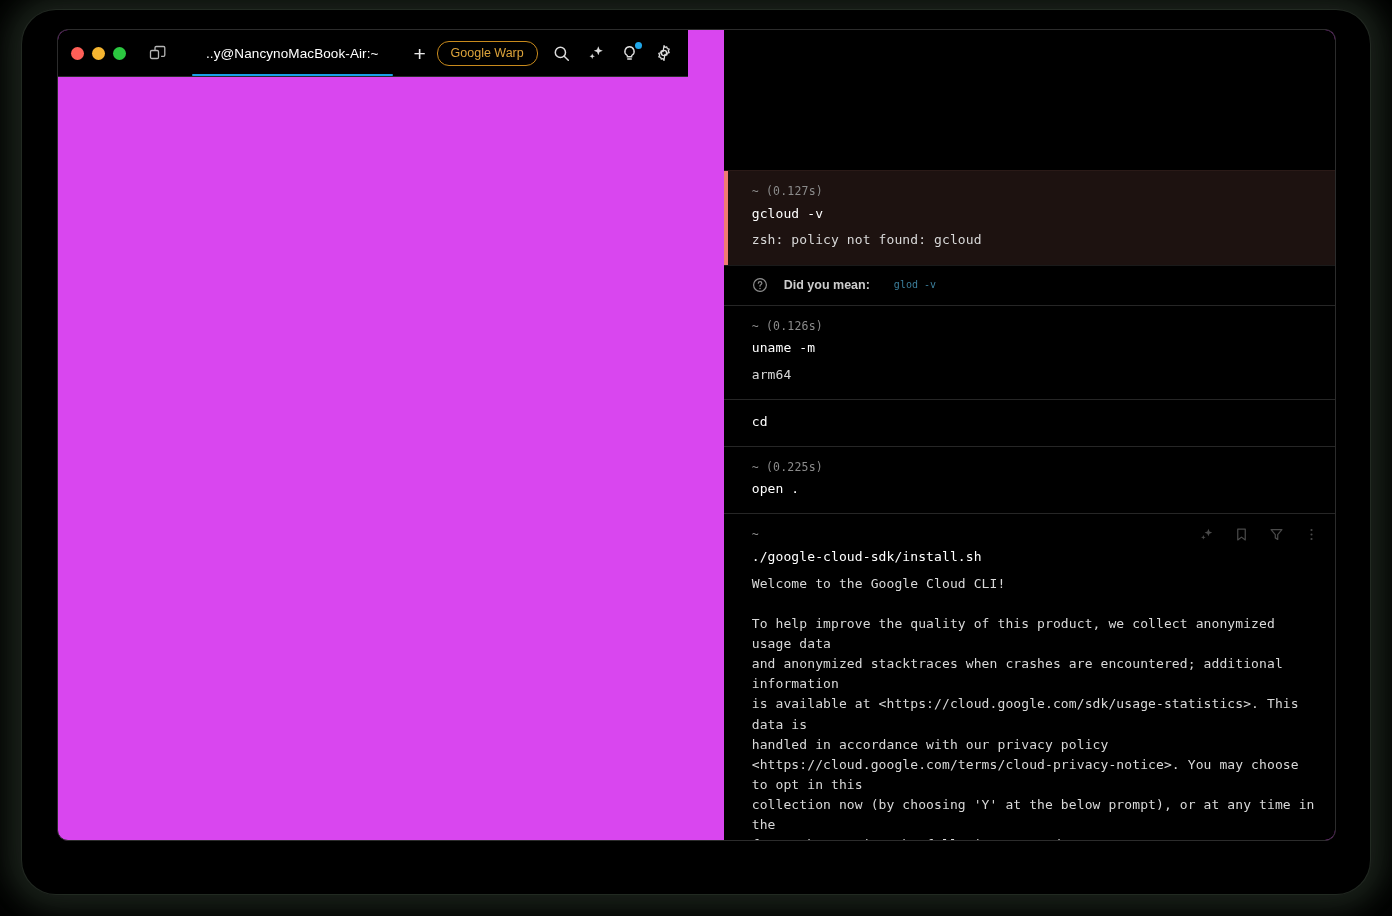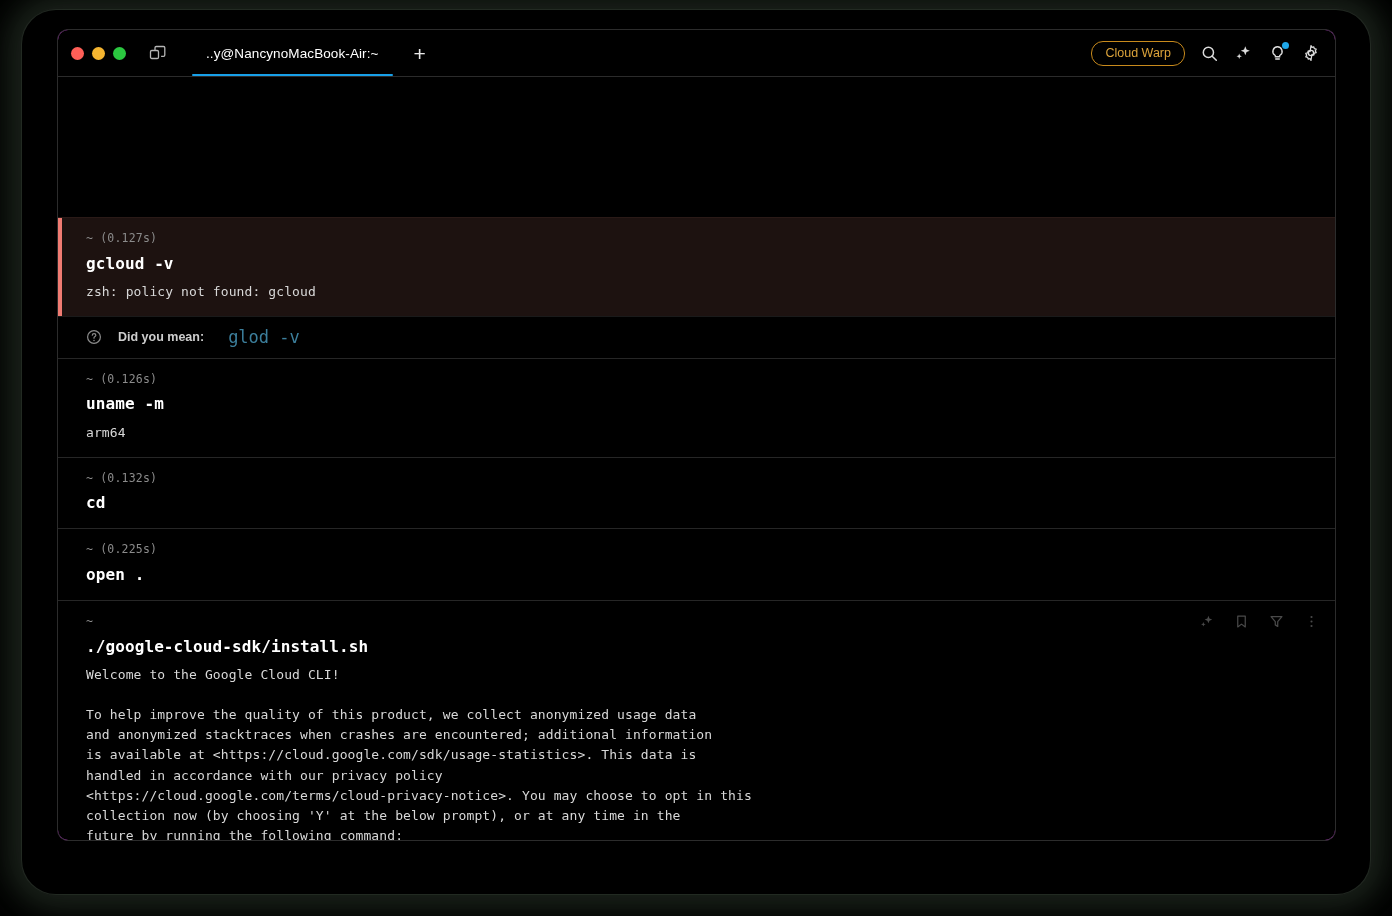--- a/index.html
+++ b/index.html
@@ -44,21 +44,22 @@
     left: 57px;
     top: 29px;
     width: 1279px;
     height: 812px;
     background: #d946ef;
     border-radius: 11px;
     border: 1px solid #2c2c2c;
     box-sizing: border-box;
     overflow: hidden;
     display: flex;
-    flex-direction: column;
+    flex-direction: row;
+    gap: 36px;
   }
 
   
   .titlebar {
     position: relative;
     height: 46px;
     min-height: 46px;
     background: #000000;
     display: flex;
     align-items: center;
@@ -180,22 +181,22 @@
 
   .meta {
     color: #8b8b8b;
     font-size: 11.5px;
     line-height: 1.35;
     margin-bottom: 5px;
     letter-spacing: .2px;
   }
   .cmd {
     color: #ffffff;
-    font-weight: bold;
-    font-size: 16px;
+    font-weight: normal;
+    font-size: 13px;
     line-height: 1.45;
     letter-spacing: .1px;
   }
   .out {
     color: #d8d8d8;
     font-size: 13px;
     line-height: 1.55;
     margin-top: 7px;
     white-space: pre-wrap;
     letter-spacing: .1px;
@@ -219,21 +220,21 @@
   .suggest .label {
     margin-left: 15px;
     color: #cdcdcd;
     font-family: "Liberation Sans", sans-serif;
     font-weight: bold;
     font-size: 12.5px;
   }
   .suggest .fix {
     margin-left: 24px;
     color: #3c7f9c;
-    font-size: 17px;
+    font-size: 10px;
   }
 
   
   .block.last { padding-bottom: 18px; }
   .block-actions {
     position: absolute;
     top: 12px;
     right: 16px;
     display: flex;
     align-items: center;
@@ -272,21 +273,21 @@
       <div class="tabstrip">
         <div class="tab active" style="--tab-underline:#18a0e8">
           <span>..y@NancynoMacBook-Air:~</span>
         </div>
         <div class="newtab">
           <span>+</span>
         </div>
       </div>
 
       <div class="titlebar-right">
-        <button class="update-pill">Cloud Warp</button>
+        <button class="update-pill">Google Warp</button>
 
         <div class="tb-icon">
           <svg width="17" height="17" viewBox="0 0 17 17" fill="none">
             <circle cx="7.4" cy="7.4" r="5.1" stroke="currentColor" stroke-width="1.5"></circle>
             <line x1="11.2" y1="11.2" x2="15.3" y2="15.3" stroke="currentColor" stroke-width="1.5" stroke-linecap="round"></line>
           </svg>
         </div>
 
         <div class="tb-icon">
           <svg width="18" height="18" viewBox="0 0 18 18" fill="currentColor">
@@ -334,21 +335,20 @@
         <span class="fix">glod -v</span>
       </div>
 
       <div class="block">
         <div class="meta">~ (0.126s)</div>
         <div class="cmd">uname -m</div>
         <div class="out">arm64</div>
       </div>
 
       <div class="block">
-        <div class="meta">~ (0.132s)</div>
         <div class="cmd">cd</div>
       </div>
 
       <div class="block">
         <div class="meta">~ (0.225s)</div>
         <div class="cmd">open .</div>
       </div>
 
       <div class="block last">
         <div class="block-actions">

